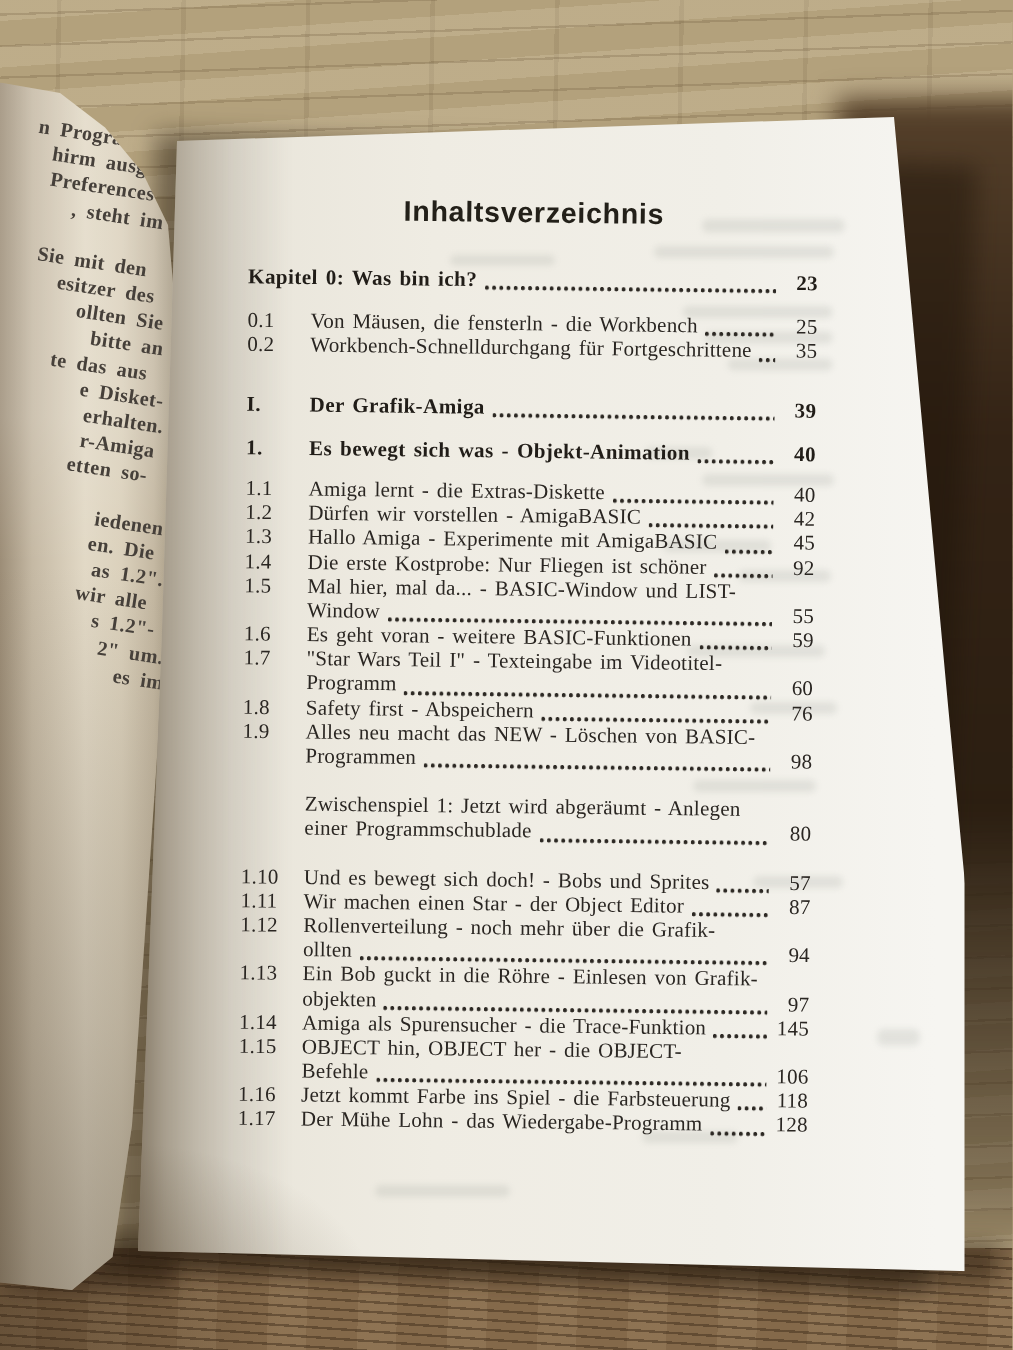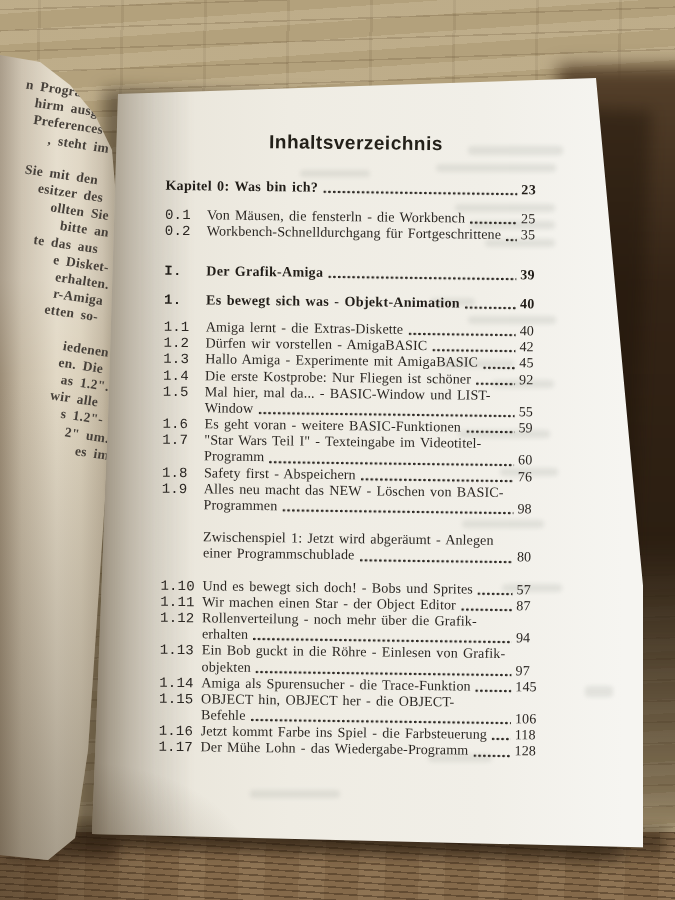--- a/index.html
+++ b/index.html
@@ -84,29 +84,29 @@
     transform:rotate(.7deg);transform-origin:10px 10px;
     color:#2a2622;font-size:14px;letter-spacing:.15px;word-spacing:1.5px;
   }
   .toc-title{
     font-family:"Liberation Sans", sans-serif;
     font-weight:700;font-size:19px;letter-spacing:.5px;
     text-align:center;color:#232019;margin:0 0 26px 0;
   }
   .toc-row{display:flex;align-items:baseline;height:16.2px;white-space:nowrap;}
   .toc-row.bold{font-weight:700;letter-spacing:.3px;color:#211d18;}
-  .toc-num{flex:0 0 42px;font-family:Liberation Mono, monospace;}
+  .toc-num{flex:0 0 42px;}
   .toc-row.flush .toc-num{flex:0 0 0px;}
   .toc-label{flex:0 0 auto;}
   .toc-dots{
     flex:1 1 auto;align-self:flex-end;height:12px;margin:0 4px 1px 5px;
     background-image:radial-gradient(circle at 1.2px 9px, #2c2823 1.15px, rgba(0,0,0,0) 1.6px);
     background-size:4.8px 12px;background-repeat:repeat-x;
   }
-  .toc-page{flex:0 0 auto;min-width:24px;}
+  .toc-page{flex:0 0 auto;min-width:24px;text-align:right;}
 </style>
 </head>
 <body data-name="book-photo">
 
 <div class="wood-bottom" data-name="wood-table-bottom"></div>
 <div class="wood-dark" data-name="wood-table-shadowed-right"></div>
 <div class="floor-shadow" data-name="page-drop-shadow"></div>
 <div class="corner-shadow" data-name="left-page-corner-shadow"></div>
 <div class="page-shadow" data-name="right-page-drop-shadow"></div>
 
@@ -276,21 +276,21 @@
           <span class="toc-label" data-name="toc-entry-title">Wir machen einen Star - der Object Editor</span>
           <span class="toc-dots" data-name="toc-dot-leader"></span>
           <span class="toc-page" data-name="toc-entry-page">87</span>
         </div>
         <div class="toc-row noleader" data-name="toc-entry-row">
           <span class="toc-num" data-name="toc-entry-number">1.12</span>
           <span class="toc-label" data-name="toc-entry-title">Rollenverteilung - noch mehr über die Grafik-</span>
         </div>
         <div class="toc-row" data-name="toc-entry-row">
           <span class="toc-num" data-name="toc-entry-number"></span>
-          <span class="toc-label" data-name="toc-entry-title">erhalten</span>
+          <span class="toc-label" data-name="toc-entry-title">ollten</span>
           <span class="toc-dots" data-name="toc-dot-leader"></span>
           <span class="toc-page" data-name="toc-entry-page">94</span>
         </div>
         <div class="toc-row noleader" data-name="toc-entry-row">
           <span class="toc-num" data-name="toc-entry-number">1.13</span>
           <span class="toc-label" data-name="toc-entry-title">Ein Bob guckt in die Röhre - Einlesen von Grafik-</span>
         </div>
         <div class="toc-row" data-name="toc-entry-row">
           <span class="toc-num" data-name="toc-entry-number"></span>
           <span class="toc-label" data-name="toc-entry-title">objekten</span>

